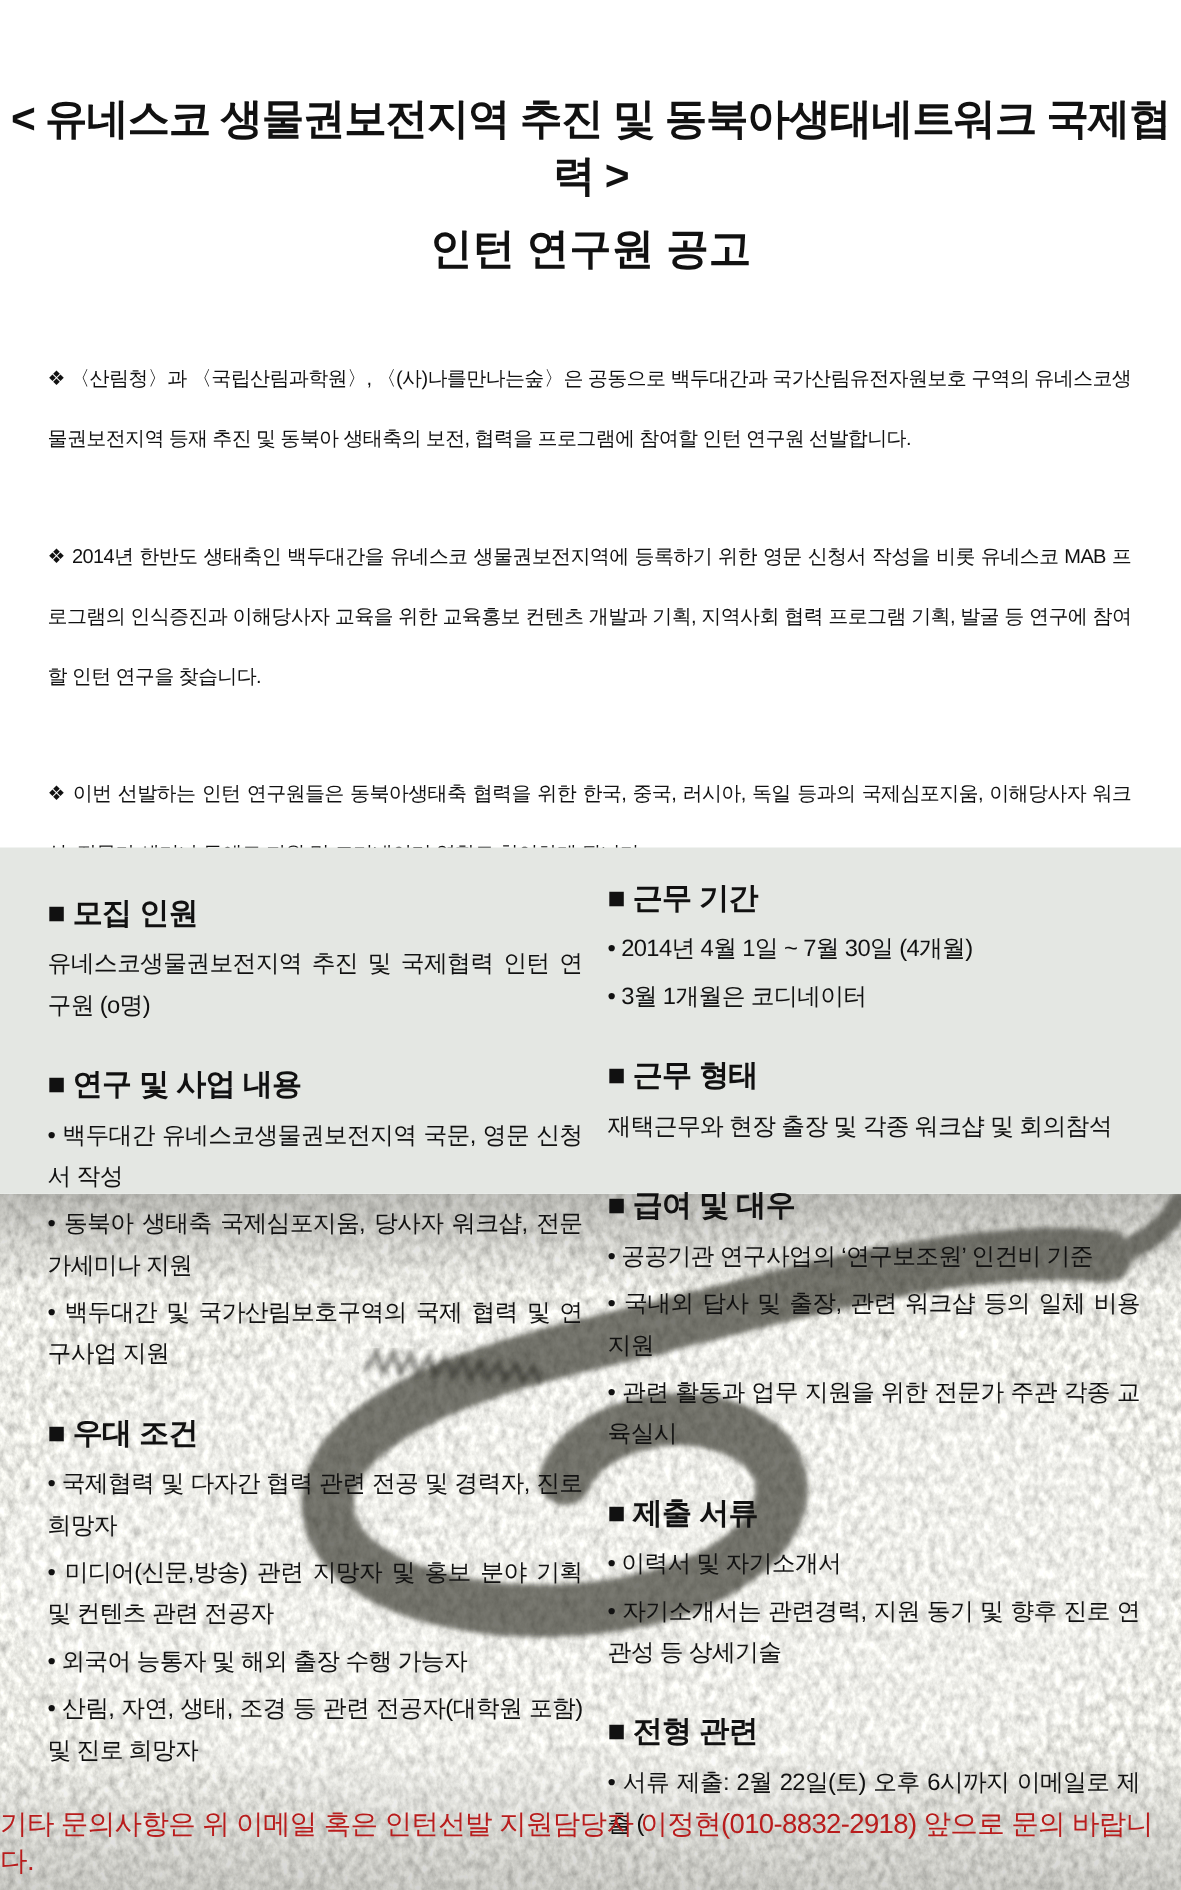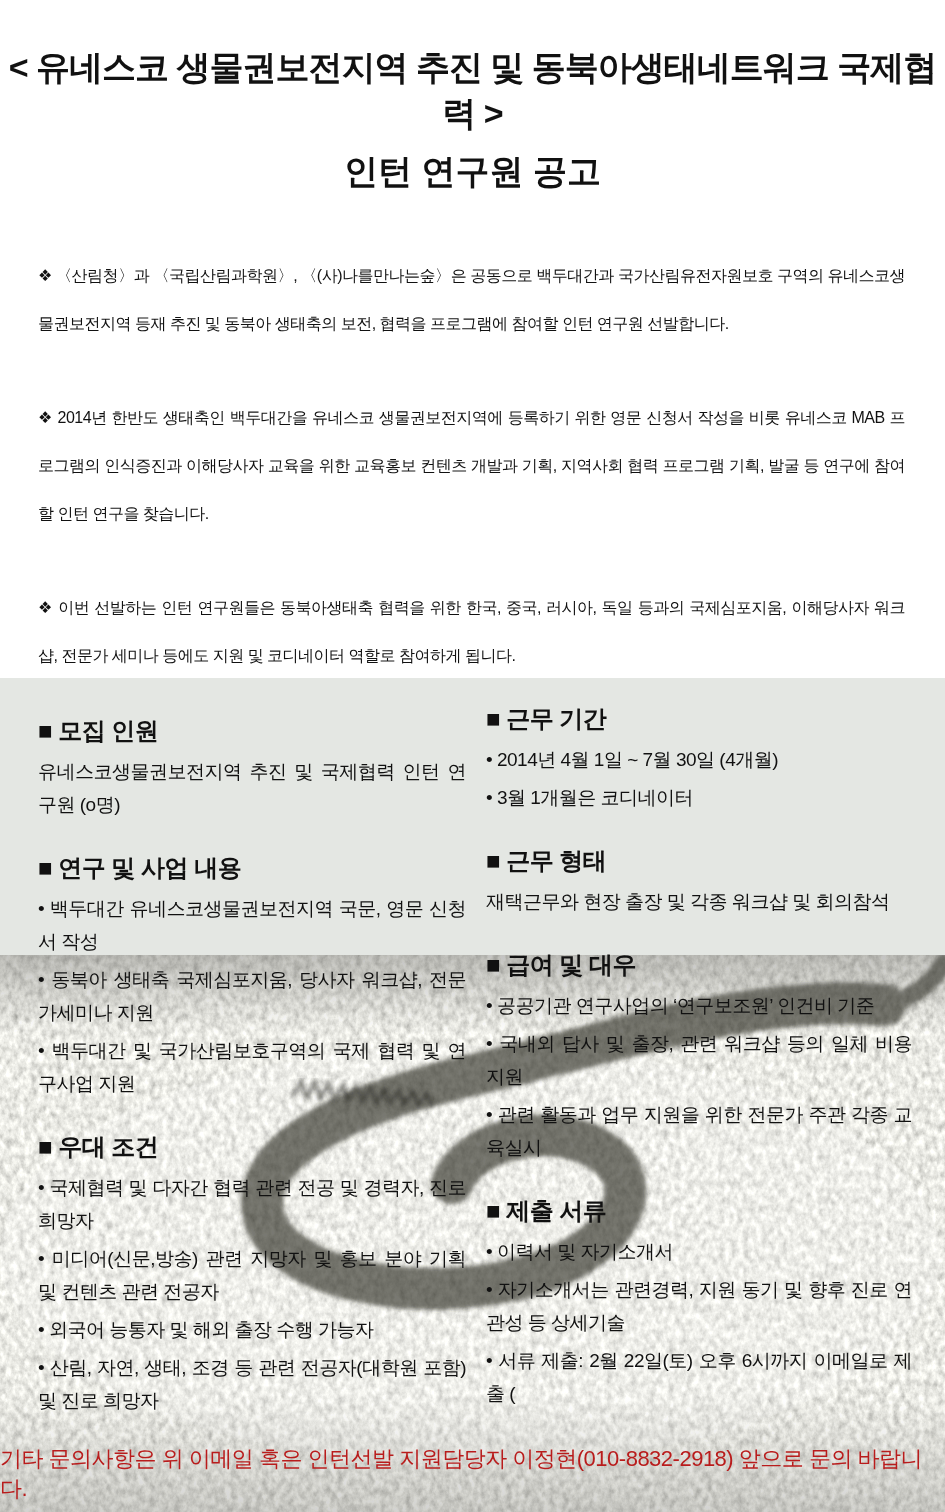--- a/index.html
+++ b/index.html
@@ -6,21 +6,21 @@
   body{
     width:945px;height:1512px;
     background:#ffffff;
     font-family:"Liberation Sans","DejaVu Sans",sans-serif;
     color:#111;
     overflow:hidden;
   }
   .page{position:relative;width:945px;height:1512px;background:#fff;}
 
   
-  .title-block{padding-top:44px;text-align:center;font-weight:bold;}
+  .title-block{padding-top:72px;text-align:center;font-weight:bold;}
   .title-line1{font-size:34px;line-height:46px;letter-spacing:-1px;}
   .title-line2{font-size:34px;line-height:46px;margin-top:12px;}
 
   
   .intro{margin:58px 40px 0 38px;}
   .intro p{
     font-size:16px;line-height:48px;margin:0 0 46px;
     text-align:justify;letter-spacing:-0.5px;word-break:break-word;
   }
 
@@ -147,20 +147,21 @@
         <p class="item">• 공공기관 연구사업의 ‘연구보조원’ 인건비 기준</p>
         <p class="item">• 국내외 답사 및 출장, 관련 워크샵 등의 일체 비용 지원</p>
         <p class="item">• 관련 활동과 업무 지원을 위한 전문가 주관 각종 교육실시</p>
       </div>
       <div class="sec">
         <div class="sec-header">■ 제출 서류</div>
         <p class="item">• 이력서 및 자기소개서</p>
         <p class="item">• 자기소개서는 관련경력, 지원 동기 및 향후 진로 연관성 등 상세기술</p>
       </div>
       <div class="sec">
+        <div class="sec-header">■ 전형 관련</div>
         <p class="item"><span>• 서류 제출: 2월 22일(토) 오후 6시까지 이메일로 제출 (</span></p>
 
       </div>
     </div>
 
     <div class="footer">기타 문의사항은 위 이메일 혹은 인턴선발 지원담당자 이정현(010-8832-2918) 앞으로 문의 바랍니다.</div>
   </div>
 
 </div>
 

